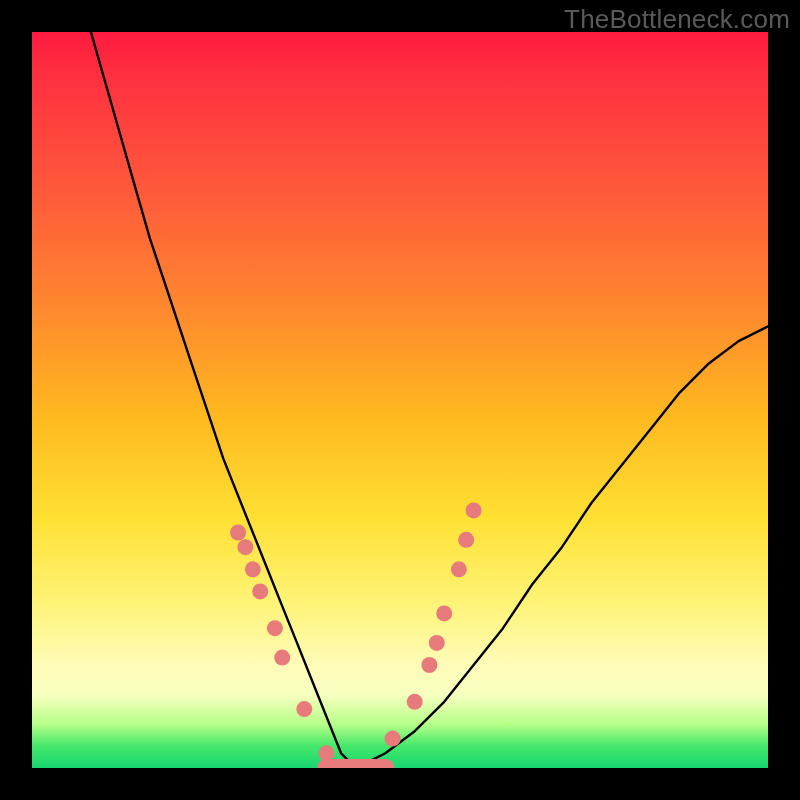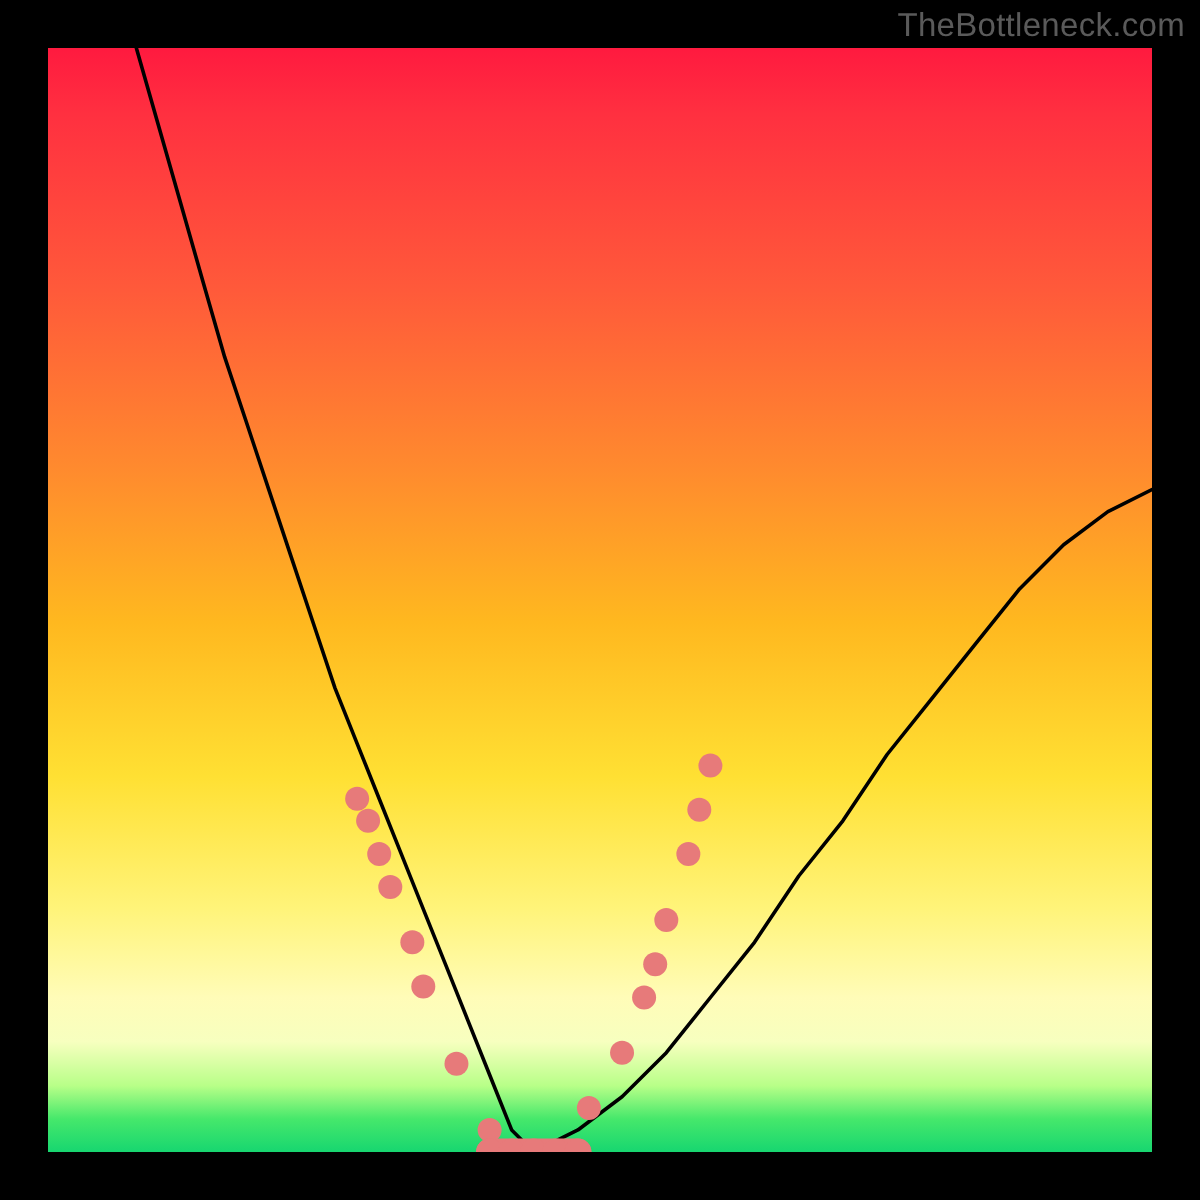--- a/index.html
+++ b/index.html
@@ -9,21 +9,21 @@
     position: relative;
     width: 800px;
     height: 800px;
     background: #000;
   }
   .watermark {
     position: absolute;
     top: 4px;
     right: 10px;
     color: #5a5a5a;
-    font-size: 22px;
+    font-size: 26px;
     font-weight: 500;
     letter-spacing: 0.2px;
     z-index: 10;
     text-align: right;
   }
   .plot {
     position: absolute;
     left: 32px;
     top: 32px;
     width: 736px;

